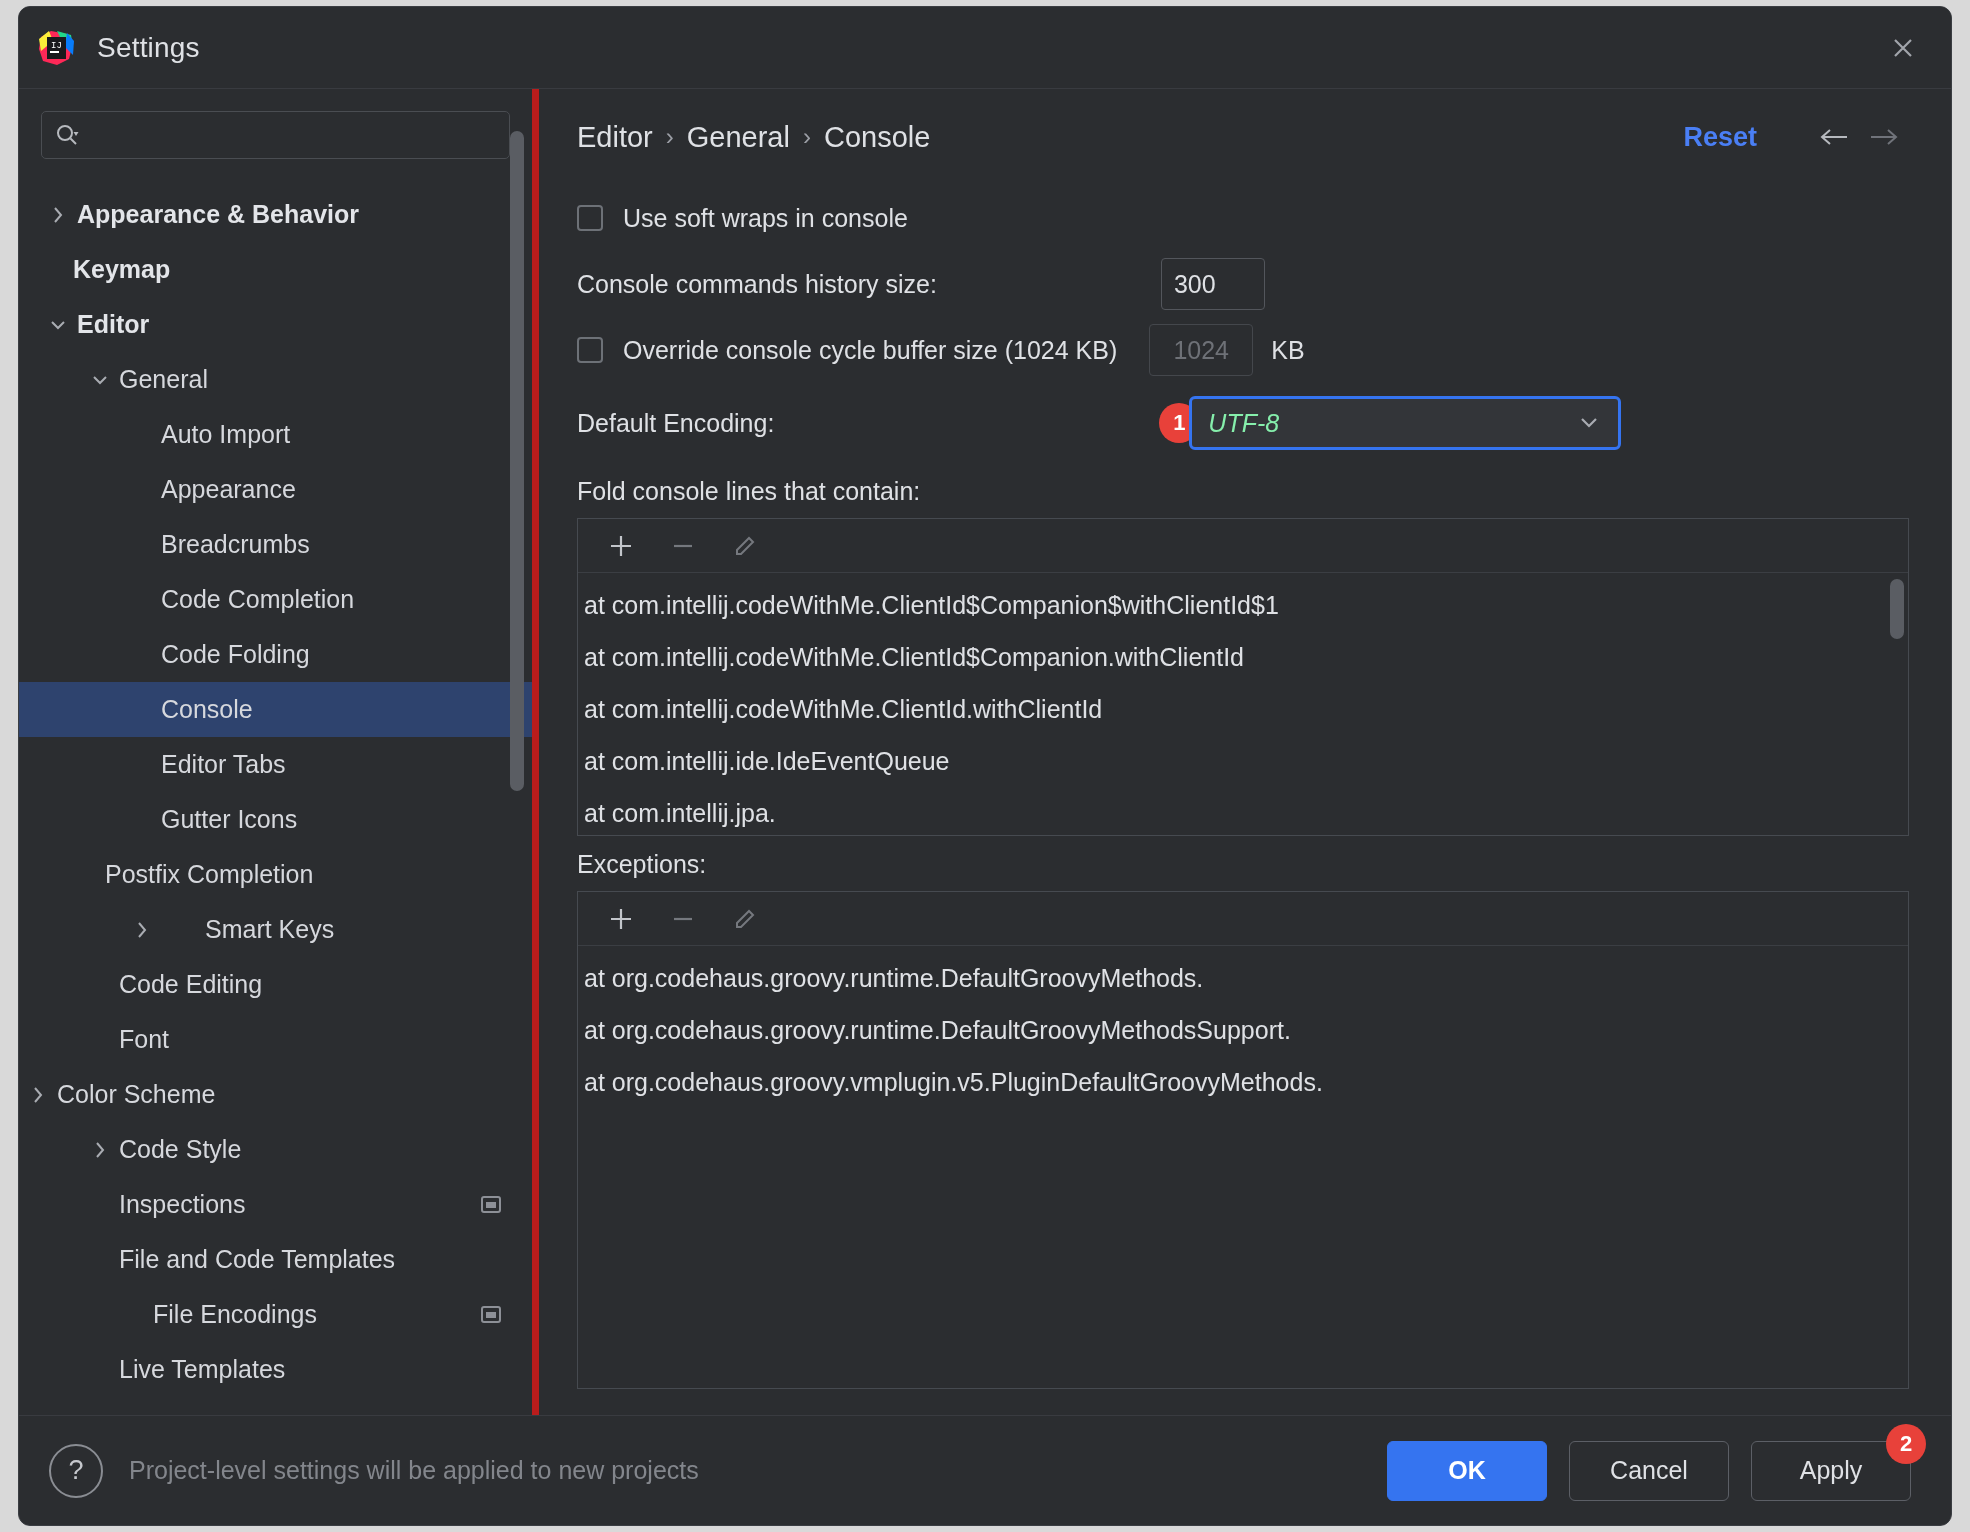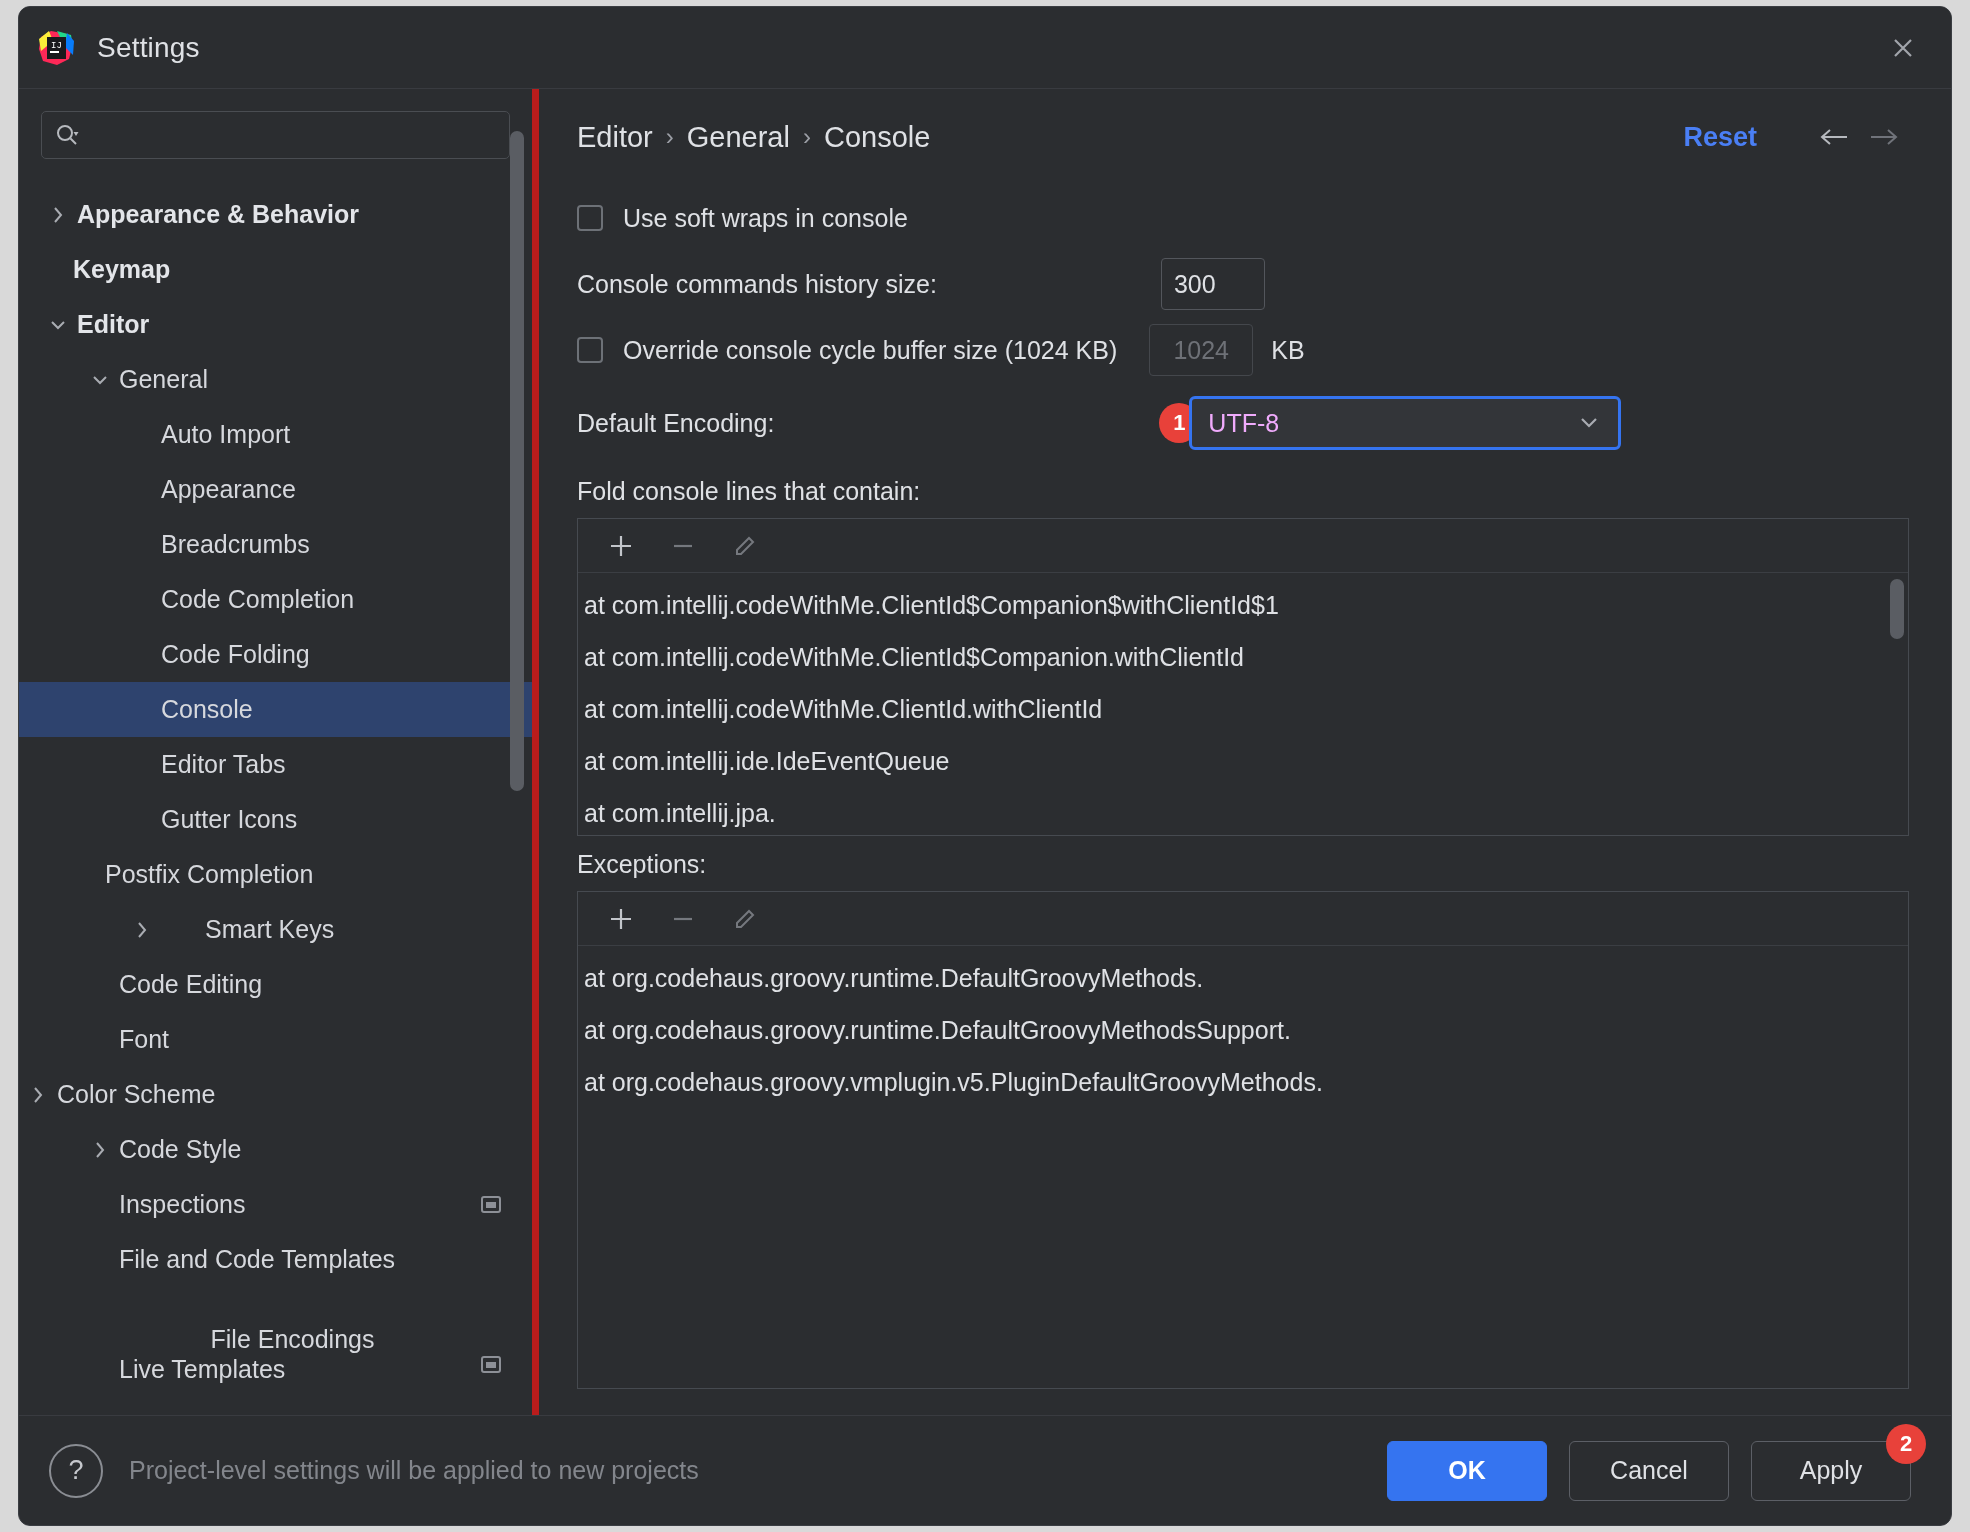--- a/index.html
+++ b/index.html
@@ -157,21 +157,21 @@
 
   .combo {
     width: 432px; height: 54px;
     background: #333539;
     border: 3px solid #3574f0;
     border-radius: 6px;
     display: flex; align-items: center;
     padding: 0 16px;
     cursor: pointer;
   }
-  .combo-val { font-size: 25px; color: #f0abfc; flex: 1; }
+  .combo-val { font-size: 25px; color: #86efac; flex: 1; font-style: italic; }
   .combo svg { display: block; }
 
   .red-badge {
     width: 40px; height: 40px; border-radius: 50%;
     background: #e8413a; color: #fff;
     font-size: 22px; font-weight: bold;
     display: flex; align-items: center; justify-content: center;
     flex: 0 0 40px;
   }
 
@@ -395,21 +395,21 @@
               <svg width="26" height="22" viewBox="0 0 26 22">
                 <rect x="4" y="3" width="18" height="15" rx="2" stroke="#8d9097" stroke-width="2" fill="none"></rect>
                 <rect x="8" y="8" width="10" height="6" fill="#8d9097"></rect>
               </svg>
             </span>
           </div>
           <div class="tree-row" style="padding-left: 62px;">
             <span class="chev"></span>
             <span class="tree-label">File and Code Templates</span>
           </div>
-          <div class="tree-row" style="padding-left: 62px; flex-direction: column;">
+          <div class="tree-row" style="padding-left: 96px;">
             <span class="chev"></span>
             <span class="tree-label">File Encodings</span>
             <span class="badge-icon">
               <svg width="26" height="22" viewBox="0 0 26 22">
                 <rect x="4" y="3" width="18" height="15" rx="2" stroke="#8d9097" stroke-width="2" fill="none"></rect>
                 <rect x="8" y="8" width="10" height="6" fill="#8d9097"></rect>
               </svg>
             </span>
           </div>
           <div class="tree-row" style="padding-left: 62px;">

